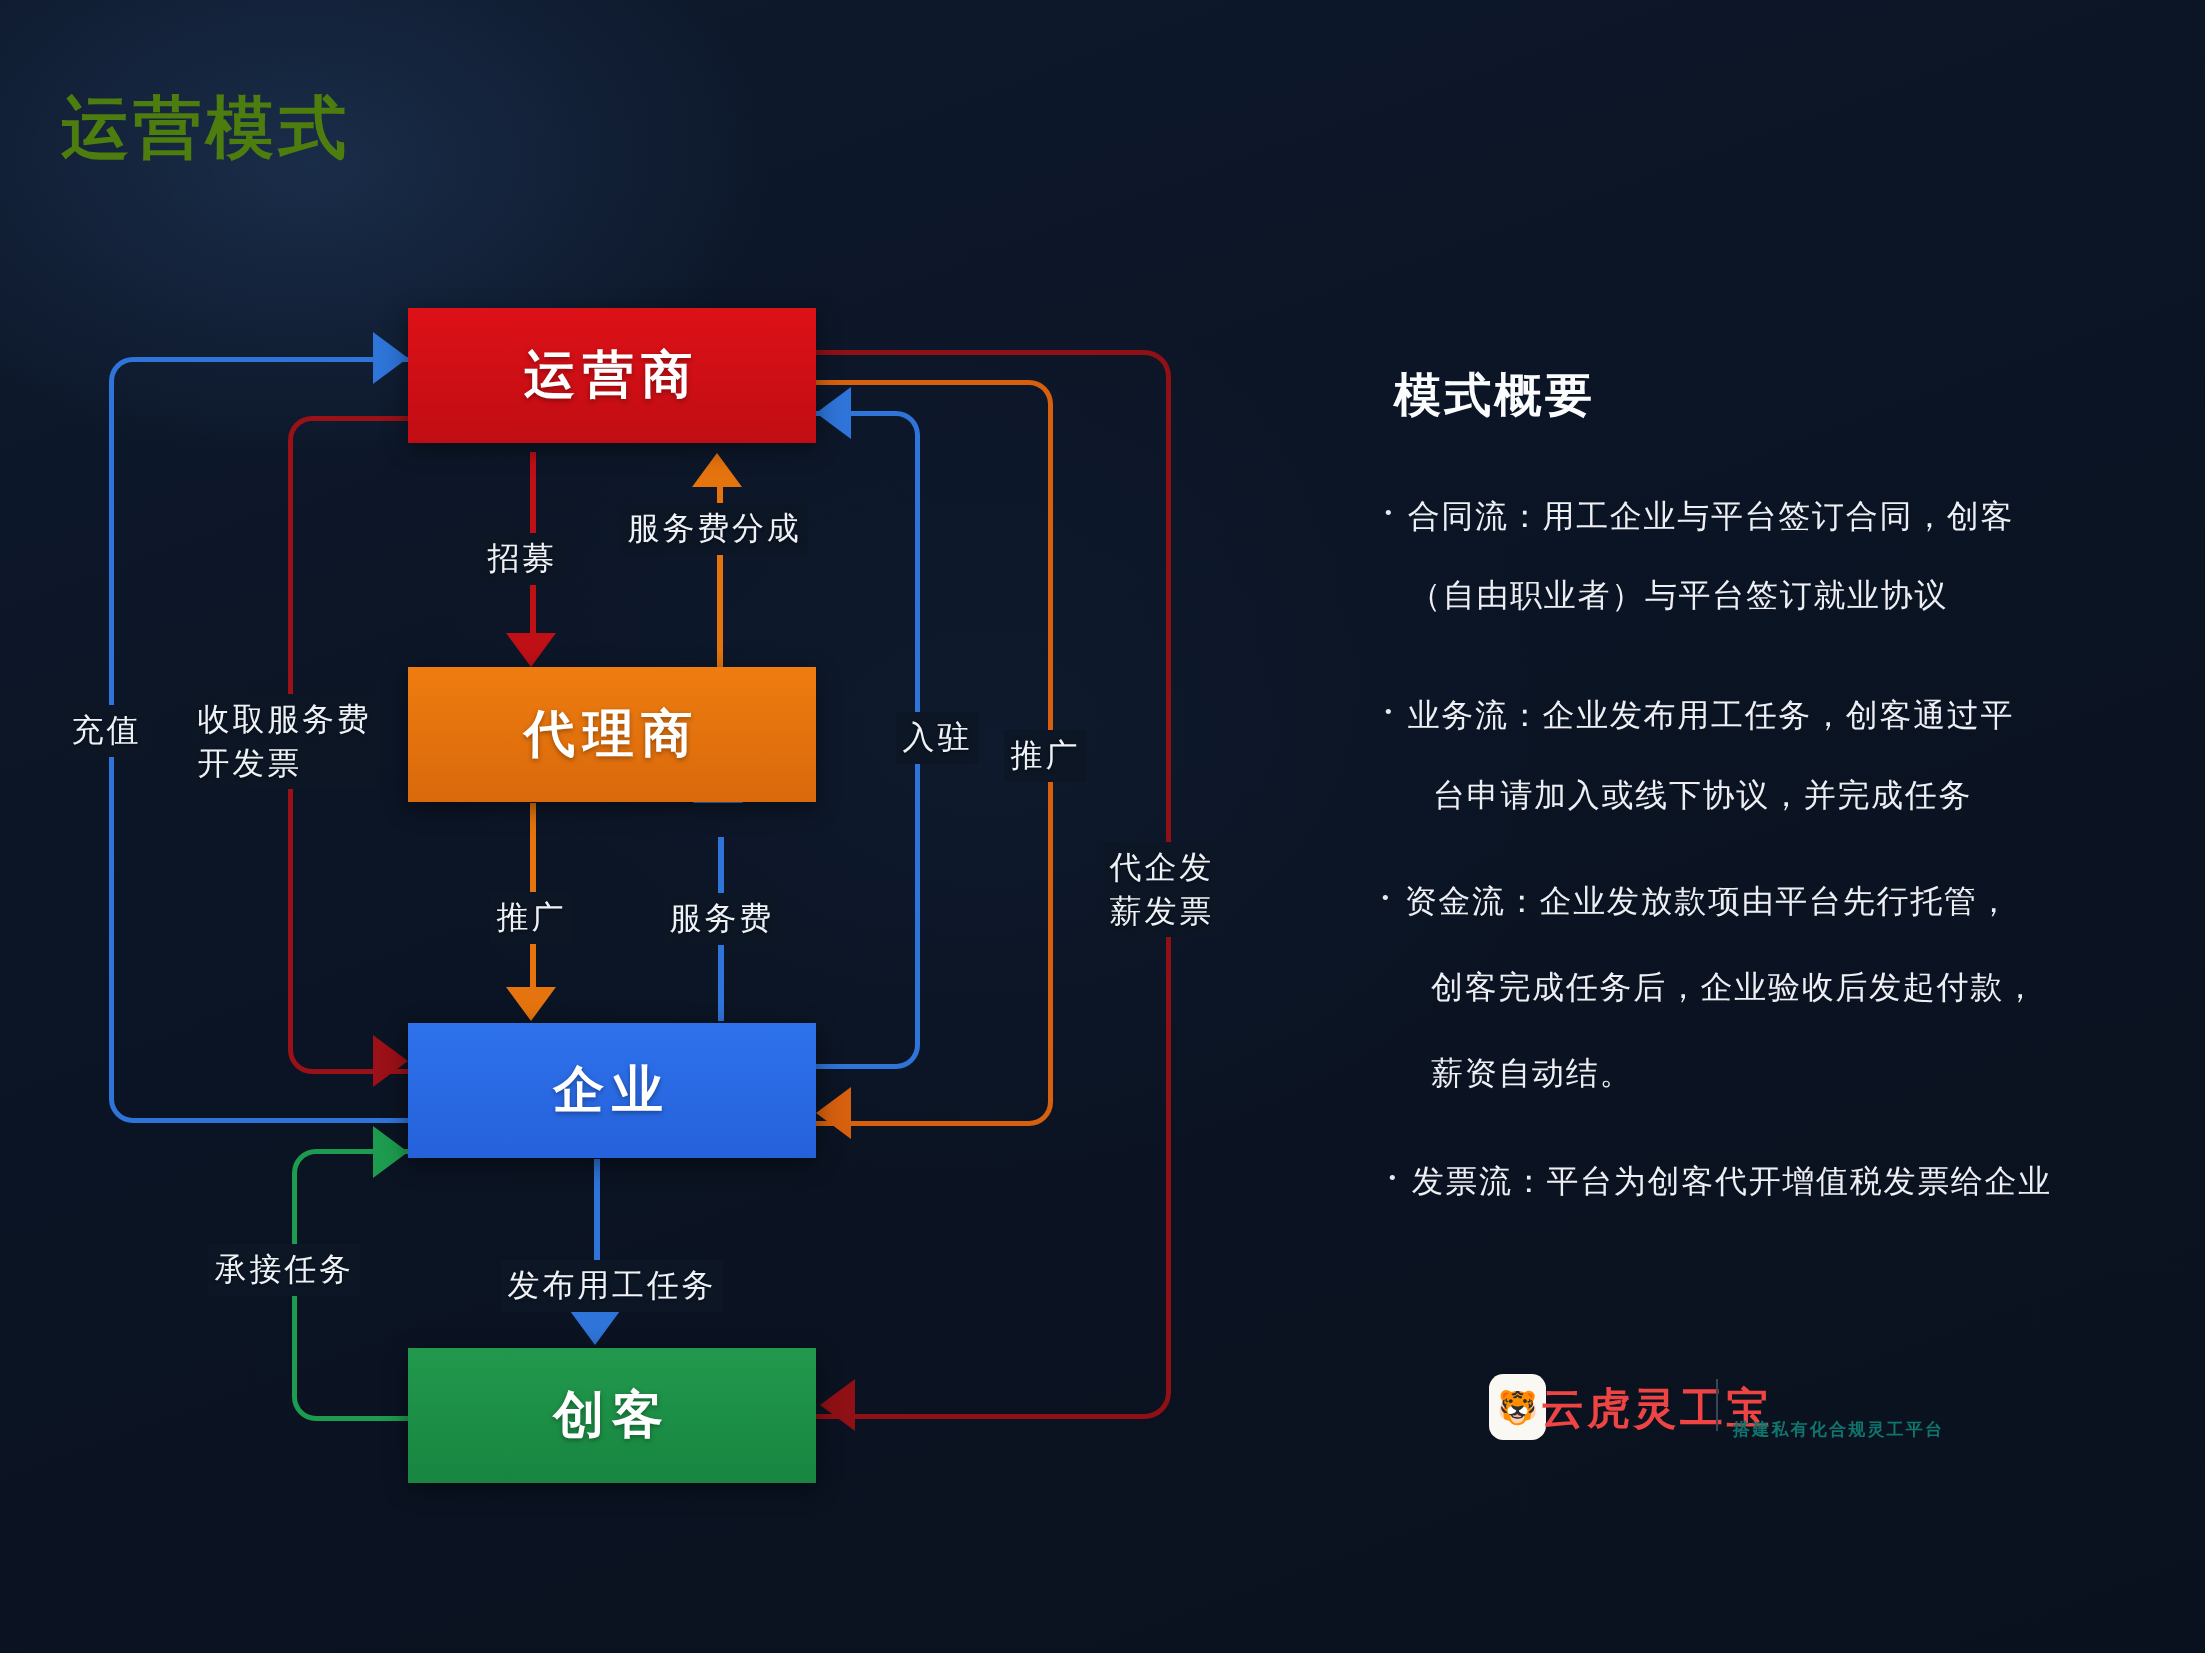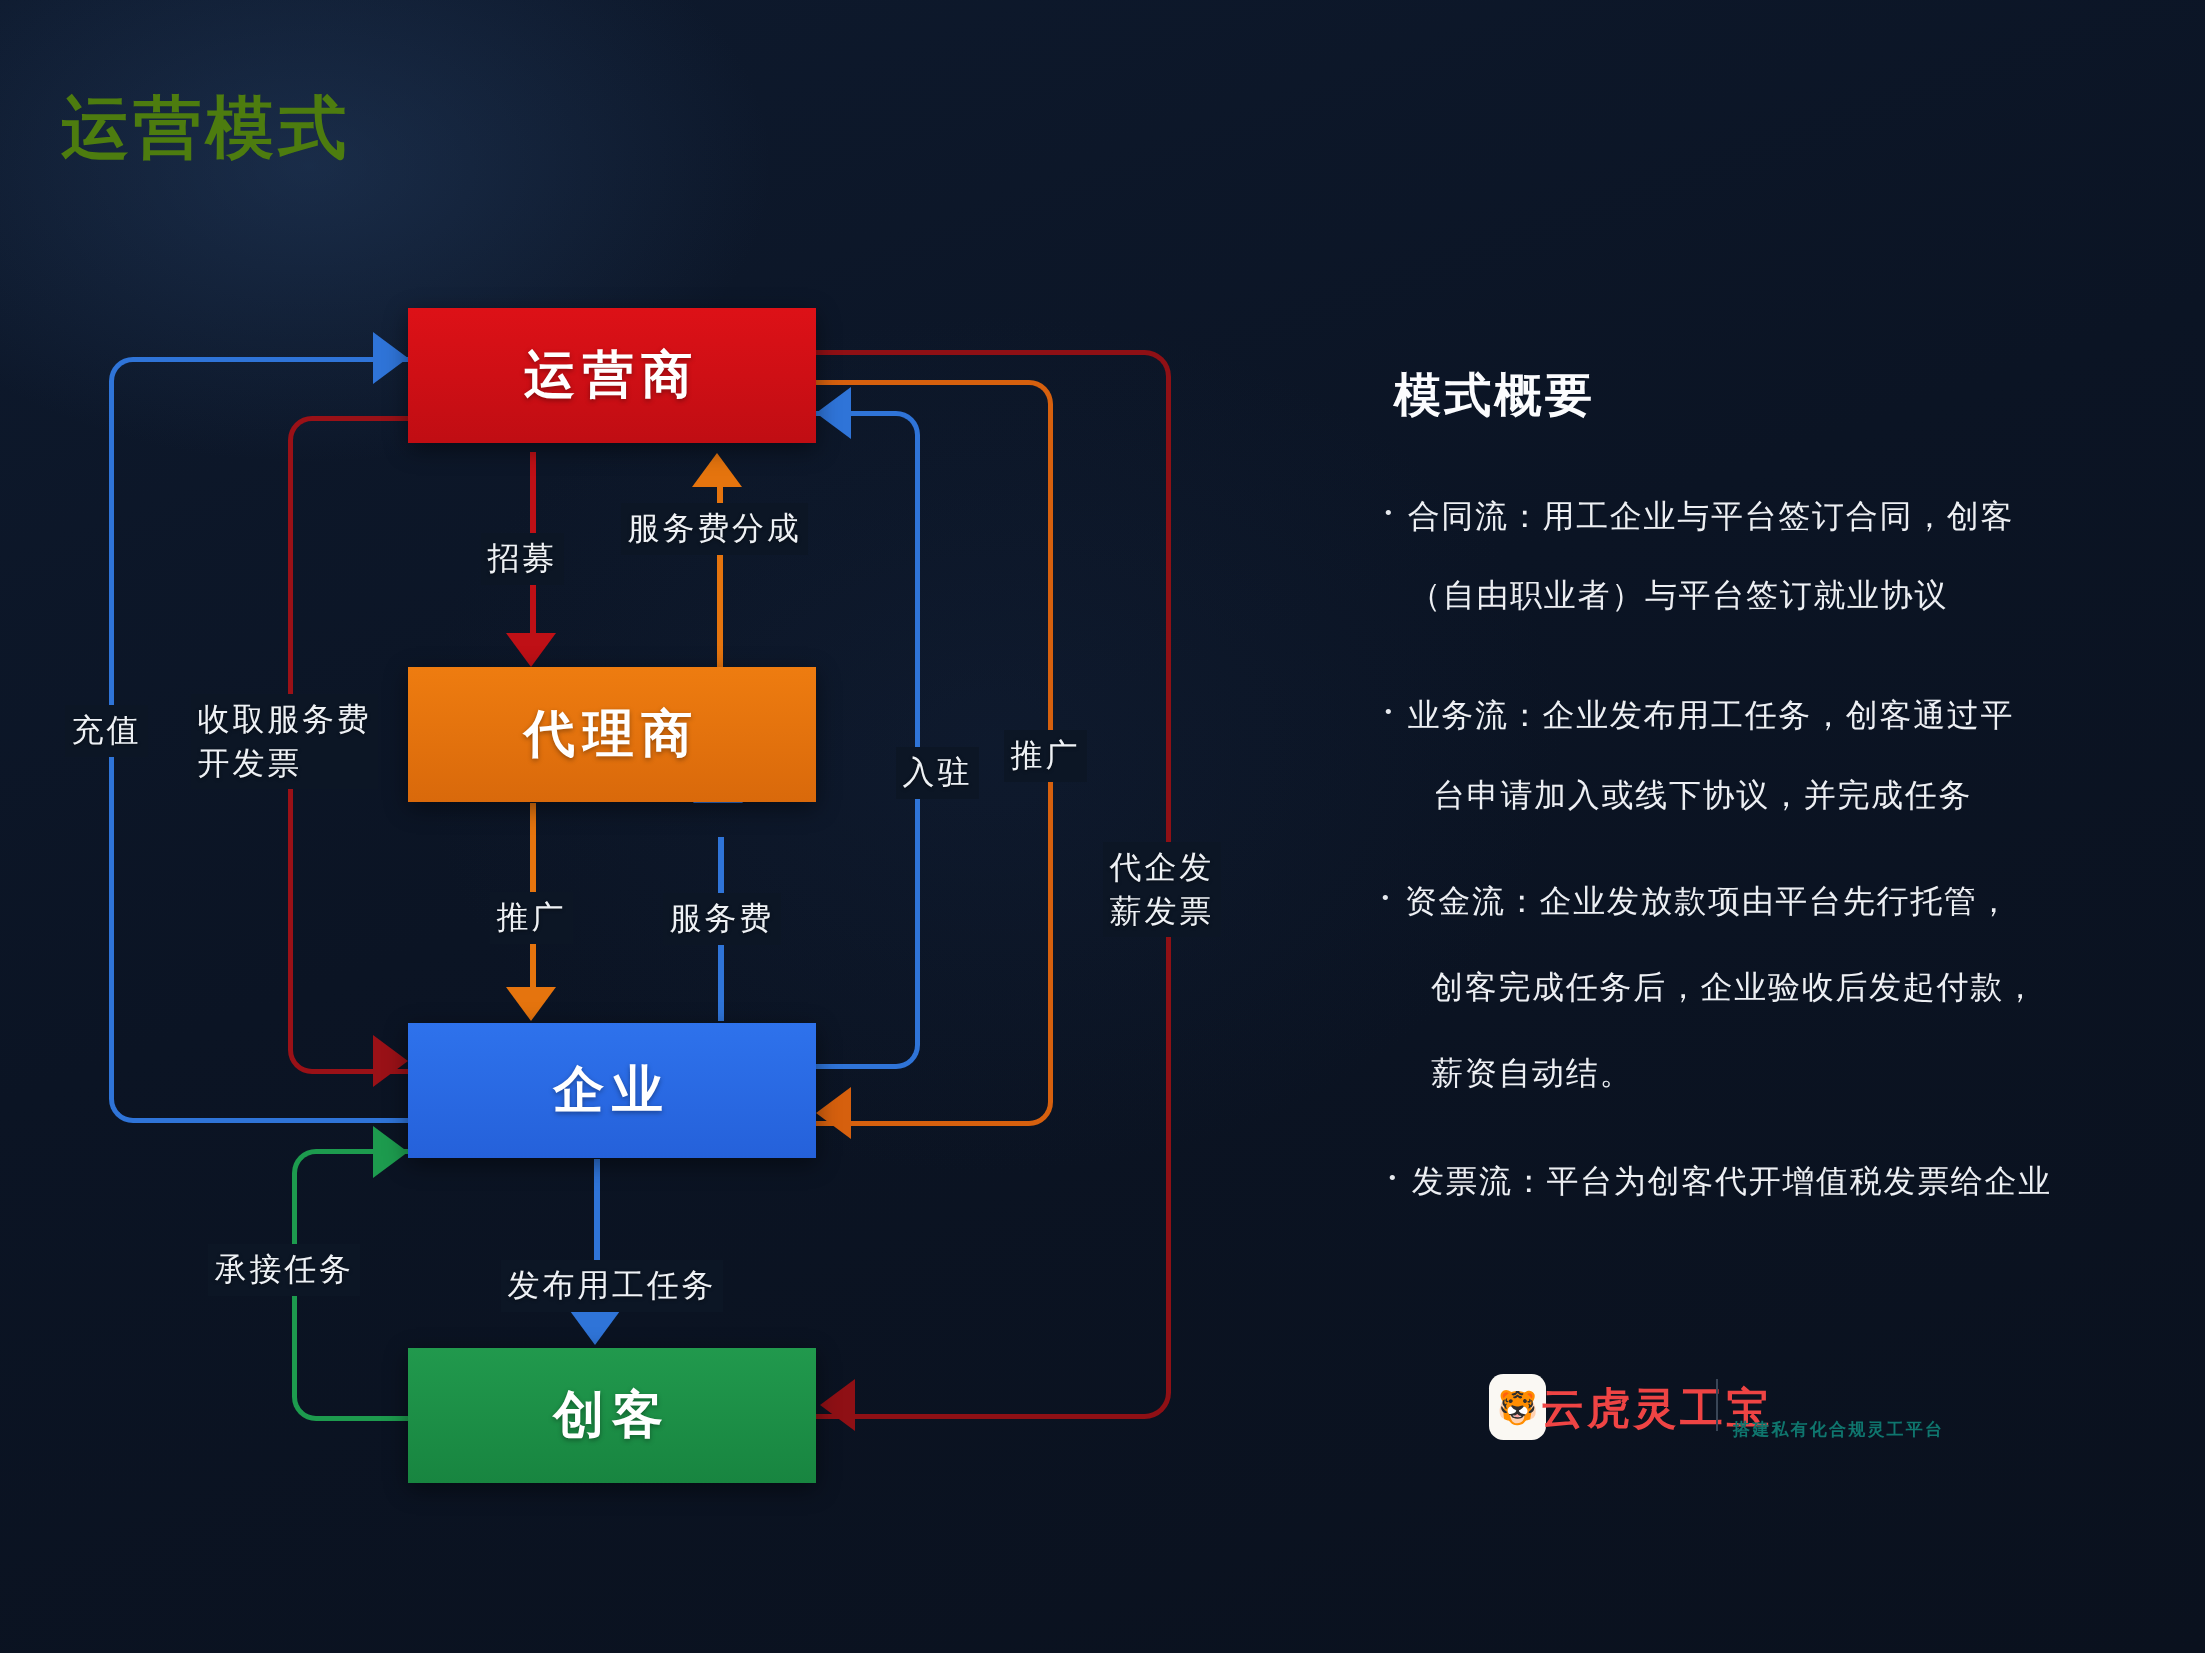--- a/index.html
+++ b/index.html
@@ -116,21 +116,21 @@
 
 <div class="abs elabel" style="left:65px;top:705px;">充值</div>
 <div class="abs elabel center" style="left:191px;top:694px;">
   <div>收取服务费</div>
   <div>开发票</div>
 </div>
 <div class="abs elabel" style="left:481px;top:533px;">招募</div>
 <div class="abs elabel" style="left:621px;top:503px;">服务费分成</div>
 <div class="abs elabel" style="left:490px;top:892px;">推广</div>
 <div class="abs elabel" style="left:663px;top:893px;">服务费</div>
-<div class="abs elabel" style="left:896px;top:712px;margin-top:35px;">入驻</div>
+<div class="abs elabel" style="left:896px;top:712px;">入驻</div>
 <div class="abs elabel" style="left:1004px;top:730px;">推广</div>
 <div class="abs elabel center" style="left:1103px;top:842px;">
   <div>代企发</div>
   <div>薪发票</div>
 </div>
 <div class="abs elabel" style="left:208px;top:1244px;">承接任务</div>
 <div class="abs elabel" style="left:501px;top:1260px;">发布用工任务</div>
 
 <div class="abs panel-heading">模式概要</div>
 

